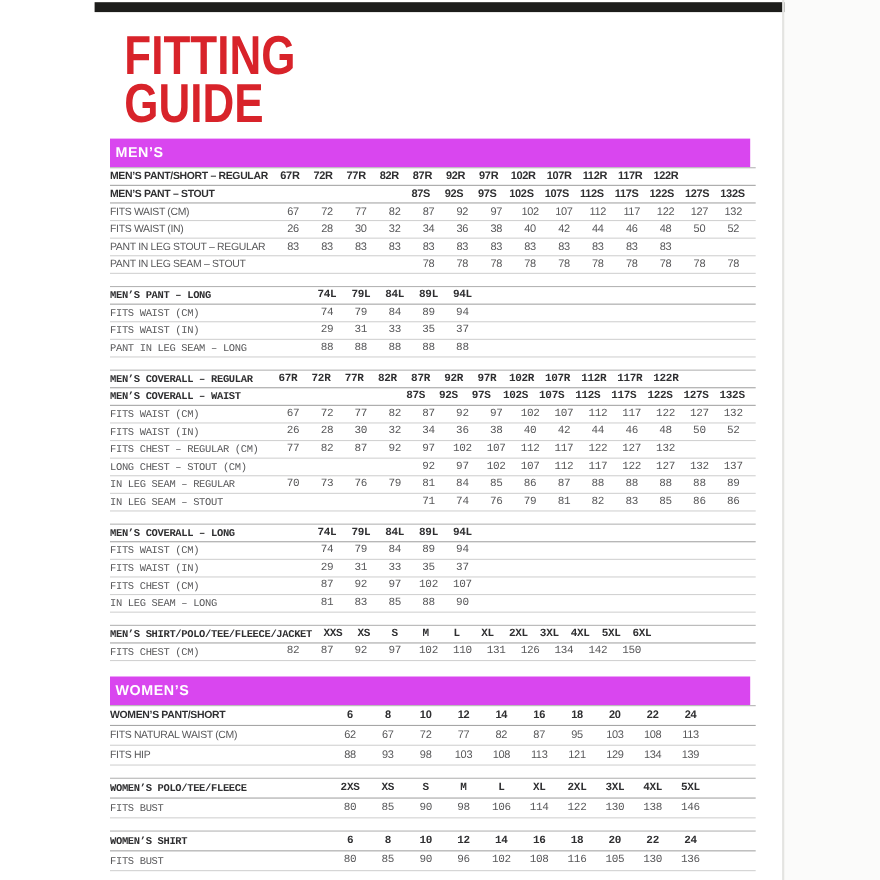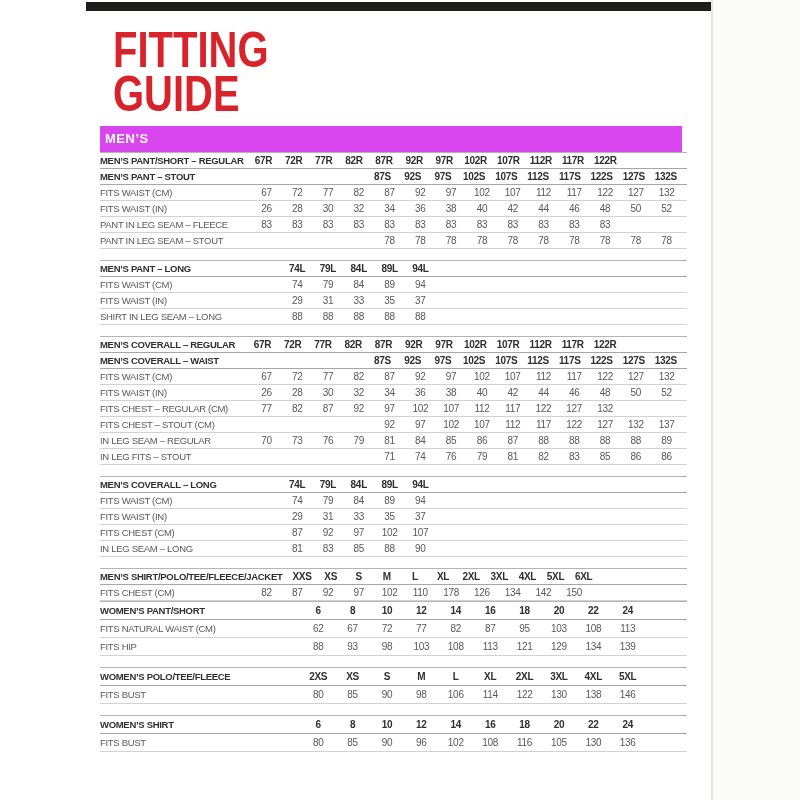--- a/index.html
+++ b/index.html
@@ -16,21 +16,21 @@
 
   .title { margin:4px 0 0 13px; color:#d8232a; font-weight:bold; font-size:50px;
            line-height:44px; letter-spacing:0px; transform:scaleX(0.80); transform-origin:left top;
            height:88px; }
 
   .section-bar { margin-top:10px; height:26px; line-height:26px; background:#d946ef;
                  color:#ffffff; font-size:13px; font-weight:bold; padding-left:5px;
                  letter-spacing:0.5px; width:577px; }
 
   .ftable { width:587px; border-top:1px solid #b5b5b5; }
-  .ftable + .ftable { margin-top:11px; }
+  .ftable + .ftable { margin-top:11px;font-family:Liberation Mono, monospace; }
   .trow { display:flex; align-items:center; border-bottom:1px solid #d2d2d2;gap:10px; }
   .mens .trow  { height:15px; }
   .womens .trow { height:17px; }
   .trow.hdr { border-bottom:1px solid #a6a6a6; }
   .tlabel { width:196px; font-size:9.5px; color:#58585a; letter-spacing:-0.3px;
             white-space:nowrap; overflow:visible; }
   .trow.hdr .tlabel, .tlabel.b { font-weight:bold; color:#2f2f31; }
   .tcell { text-align:center; font-size:10px; color:#58585a; letter-spacing:-0.3px; }
   .mens .tcell { width:27.9px; }
   .womens .tcell { width:24.4px; }
@@ -121,21 +121,21 @@
             <div class="tcell">40</div>
             <div class="tcell">42</div>
             <div class="tcell">44</div>
             <div class="tcell">46</div>
             <div class="tcell">48</div>
             <div class="tcell">50</div>
             <div class="tcell">52</div>
             <div class="tfill"></div>
           </div>
           <div class="trow">
-            <div class="tlabel">PANT IN LEG SEAM – FLEECE</div>
+            <div class="tlabel">PANT IN LEG STOUT – REGULAR</div>
             <div class="tcell">83</div>
             <div class="tcell">83</div>
             <div class="tcell">83</div>
             <div class="tcell">83</div>
             <div class="tcell">83</div>
             <div class="tcell">83</div>
             <div class="tcell">83</div>
             <div class="tcell">83</div>
             <div class="tcell">83</div>
             <div class="tcell">83</div>
@@ -213,21 +213,21 @@
             <div class="tcell"></div>
             <div class="tcell"></div>
             <div class="tcell"></div>
             <div class="tcell"></div>
             <div class="tcell"></div>
             <div class="tcell"></div>
             <div class="tcell"></div>
             <div class="tfill"></div>
           </div>
           <div class="trow">
-            <div class="tlabel">SHIRT IN LEG SEAM – LONG</div>
+            <div class="tlabel">PANT IN LEG SEAM – LONG</div>
             <div class="tcell"></div>
             <div class="tcell">88</div>
             <div class="tcell">88</div>
             <div class="tcell">88</div>
             <div class="tcell">88</div>
             <div class="tcell">88</div>
             <div class="tcell"></div>
             <div class="tcell"></div>
             <div class="tcell"></div>
             <div class="tcell"></div>
@@ -323,21 +323,21 @@
             <div class="tcell">112</div>
             <div class="tcell">117</div>
             <div class="tcell">122</div>
             <div class="tcell">127</div>
             <div class="tcell">132</div>
             <div class="tcell"></div>
             <div class="tcell"></div>
             <div class="tfill"></div>
           </div>
           <div class="trow">
-            <div class="tlabel">FITS CHEST – STOUT (CM)</div>
+            <div class="tlabel">LONG CHEST – STOUT (CM)</div>
             <div class="tcell"></div>
             <div class="tcell"></div>
             <div class="tcell"></div>
             <div class="tcell"></div>
             <div class="tcell">92</div>
             <div class="tcell">97</div>
             <div class="tcell">102</div>
             <div class="tcell">107</div>
             <div class="tcell">112</div>
             <div class="tcell">117</div>
@@ -359,21 +359,21 @@
             <div class="tcell">86</div>
             <div class="tcell">87</div>
             <div class="tcell">88</div>
             <div class="tcell">88</div>
             <div class="tcell">88</div>
             <div class="tcell">88</div>
             <div class="tcell">89</div>
             <div class="tfill"></div>
           </div>
           <div class="trow">
-            <div class="tlabel">IN LEG FITS – STOUT</div>
+            <div class="tlabel">IN LEG SEAM – STOUT</div>
             <div class="tcell"></div>
             <div class="tcell"></div>
             <div class="tcell"></div>
             <div class="tcell"></div>
             <div class="tcell">71</div>
             <div class="tcell">74</div>
             <div class="tcell">76</div>
             <div class="tcell">79</div>
             <div class="tcell">81</div>
             <div class="tcell">82</div>
@@ -496,33 +496,36 @@
             <div class="tfill"></div>
           </div>
           <div class="trow">
             <div class="tlabel">FITS CHEST (CM)</div>
             <div class="tcell">82</div>
             <div class="tcell">87</div>
             <div class="tcell">92</div>
             <div class="tcell">97</div>
             <div class="tcell">102</div>
             <div class="tcell">110</div>
-            <div class="tcell">178</div>
+            <div class="tcell">131</div>
             <div class="tcell">126</div>
             <div class="tcell">134</div>
             <div class="tcell">142</div>
             <div class="tcell">150</div>
             <div class="tcell"></div>
             <div class="tcell"></div>
             <div class="tcell"></div>
             <div class="tfill"></div>
           </div>
         </div>
       </div>
 
+    <div class="womens-bar-wrap">
+      <div class="section-bar">WOMEN’S</div>
+    </div>
     <div id="womens-tables" class="womens">
         <div class="ftable">
           <div class="trow hdr">
             <div class="tlabel">WOMEN’S PANT/SHORT</div>
             <div class="tcell">6</div>
             <div class="tcell">8</div>
             <div class="tcell">10</div>
             <div class="tcell">12</div>
             <div class="tcell">14</div>
             <div class="tcell">16</div>

